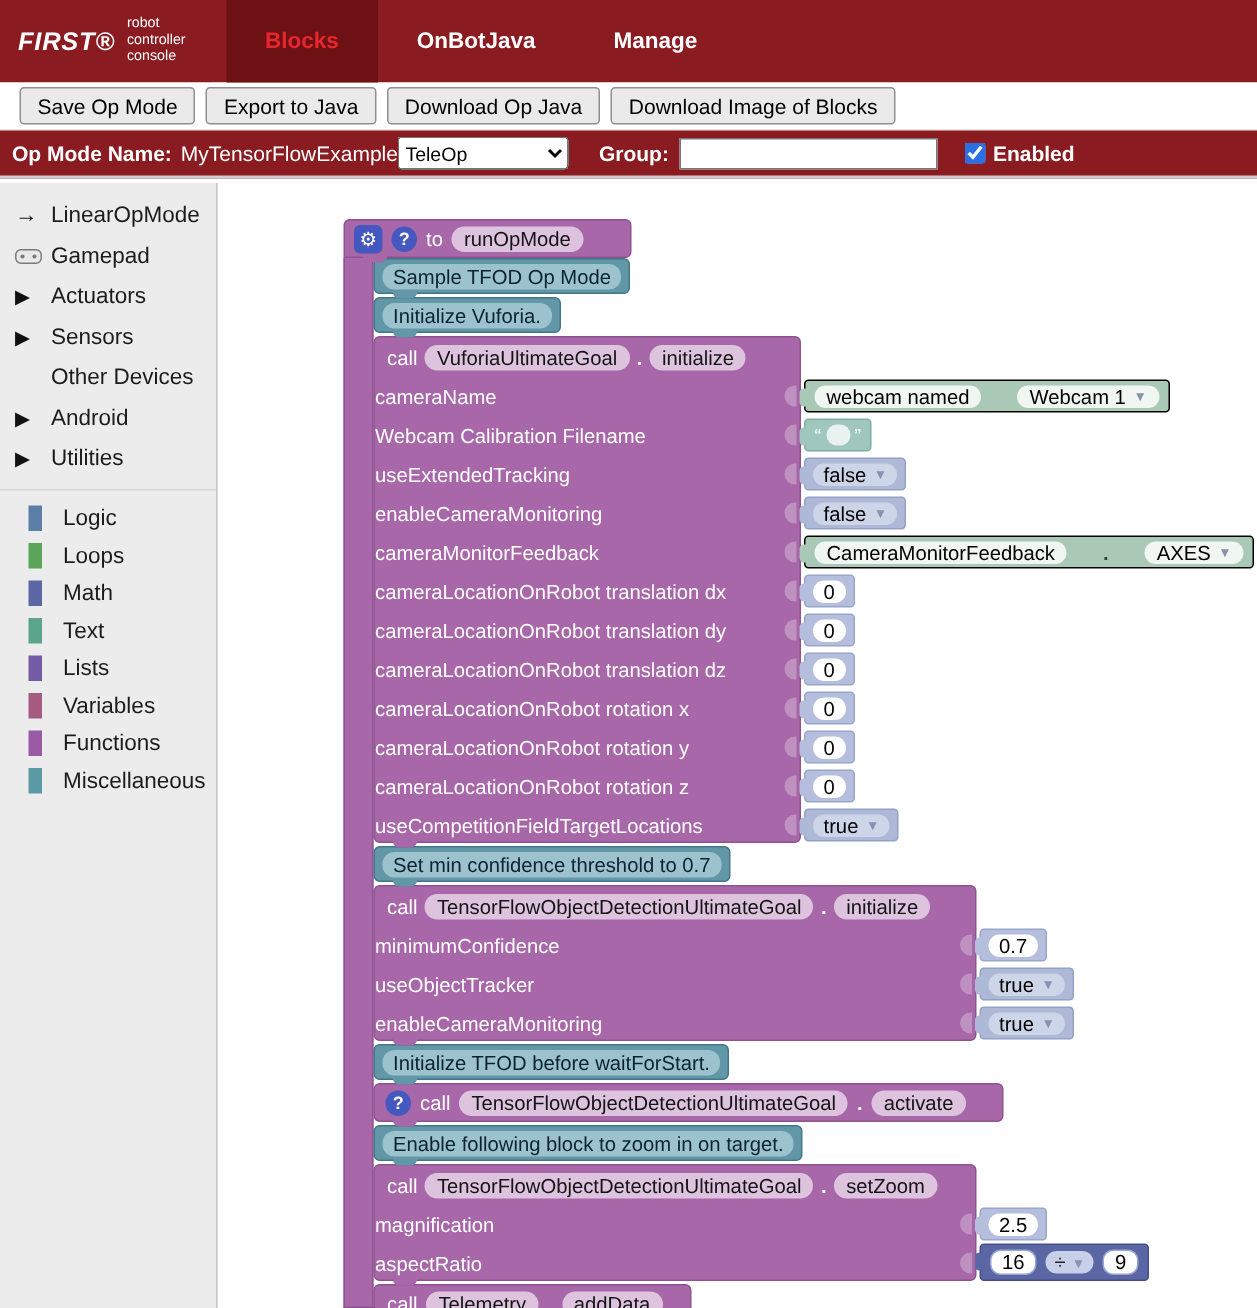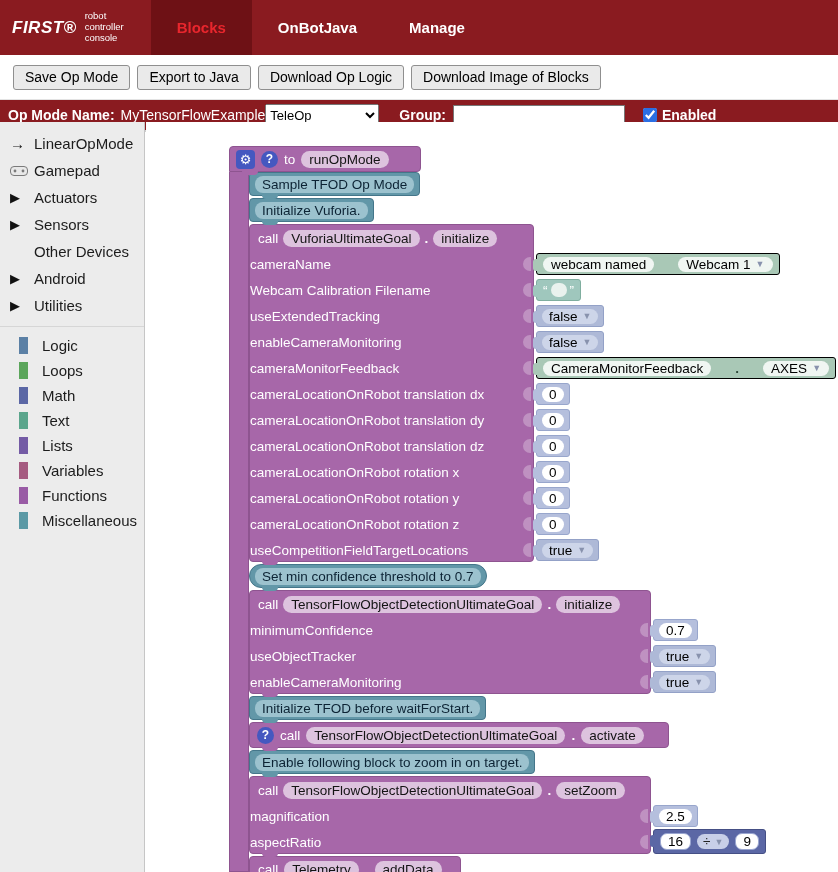--- a/index.html
+++ b/index.html
@@ -8,21 +8,21 @@
   
   .banner { height:55px; background:#8a1b20; display:flex; align-items:stretch; color:#fff; }
   .logo-wrap { display:flex; align-items:center; gap:8px; padding:0 14px 0 12px; }
   .logo-first { font-style:italic; font-weight:bold; font-size:17px; letter-spacing:.5px; }
   .logo-sub { font-size:9.5px; line-height:1.15; width:52px; }
   .tabs { display:flex; align-items:stretch; }
   .tab { display:flex; align-items:center; padding:0 26px; font-size:15px; font-weight:bold; color:#fff; cursor:pointer; }
   .tab.active { background:#6e1115; color:#e8262d; }
 
   
-  .toolbar { height:45px; background:#fff; display:flex; align-items:center; padding-left:6px; border-bottom:1px solid #e3e3e3; }
+  .toolbar { height:32px; background:#fff; display:flex; align-items:center; padding-left:6px; border-bottom:1px solid #e3e3e3; }
   .tbtn { margin-left:7px; height:25px; padding:0 11px; font-size:14px; font-family:"Liberation Sans",sans-serif;
           background:#eaeaea; border:1px solid #8f8f8f; border-radius:3px; color:#000; cursor:pointer; }
 
   
   .opbar { height:32px; background:#8a1b20; display:flex; align-items:center; color:#fff; font-size:14px; padding-left:8px; border-bottom:2px solid #cfcfcf; }
   .opbar .b { font-weight:bold; }
   .op-name { margin-left:6px; }
   .op-flavor { width:114px; height:22px; font-size:13px; font-family:"Liberation Sans",sans-serif; }
   .grp-label { margin-left:20px; font-weight:bold; }
   .grp-input { margin-left:7px; width:172px; height:21px; border:1px solid #777; font-size:13px; padding:0 4px; }
@@ -94,21 +94,21 @@
       </div>
     <div class="tab">
         <span>Manage</span>
       </div>
   </div>
 </div>
 
 <div class="toolbar">
   <button class="tbtn">Save Op Mode</button>
   <button class="tbtn">Export to Java</button>
-  <button class="tbtn">Download Op Logic</button>
+  <button class="tbtn">Download Op Java</button>
   <button class="tbtn">Download Image of Blocks</button>
 </div>
 
 <div class="opbar">
   <span class="b">Op Mode Name:</span>
   <span class="op-name">MyTensorFlowExample</span>
   <select class="op-flavor">
     <option>TeleOp</option>
   </select>
   <span class="grp-label">Group:</span>
@@ -301,21 +301,21 @@
           <span>useCompetitionFieldTargetLocations</span>
         <div class="vb vb-bool">
           <span class="boolpill">
               <span>true</span>
               <span class="caret">▼</span>
             </span>
         </div>
       </div>
     </div>
 
-    <div class="blk comment stack" style="left:103px; top:442px;border-radius:12px;">
+    <div class="blk comment stack" style="left:103px; top:442px;">
       <span class="cpill">Set min confidence threshold to 0.7</span>
     </div>
 
     <div class="blk purple stack" style="left:103px; top:468px; width:402px; height:104px;">
       <div class="chead">
         <span class="kw">call</span>
         <span class="pill">TensorFlowObjectDetectionUltimateGoal</span>
         <span class="dot">.</span>
         <span class="pill">initialize</span>
       </div>

